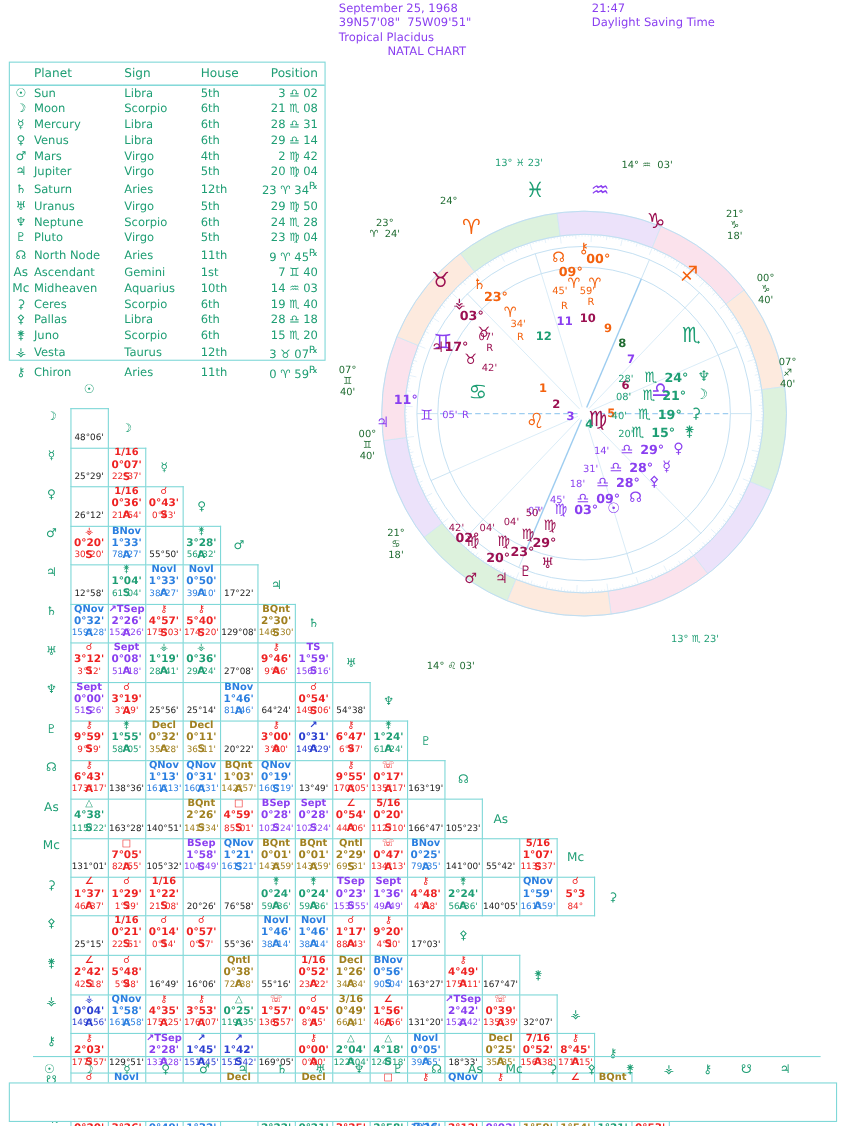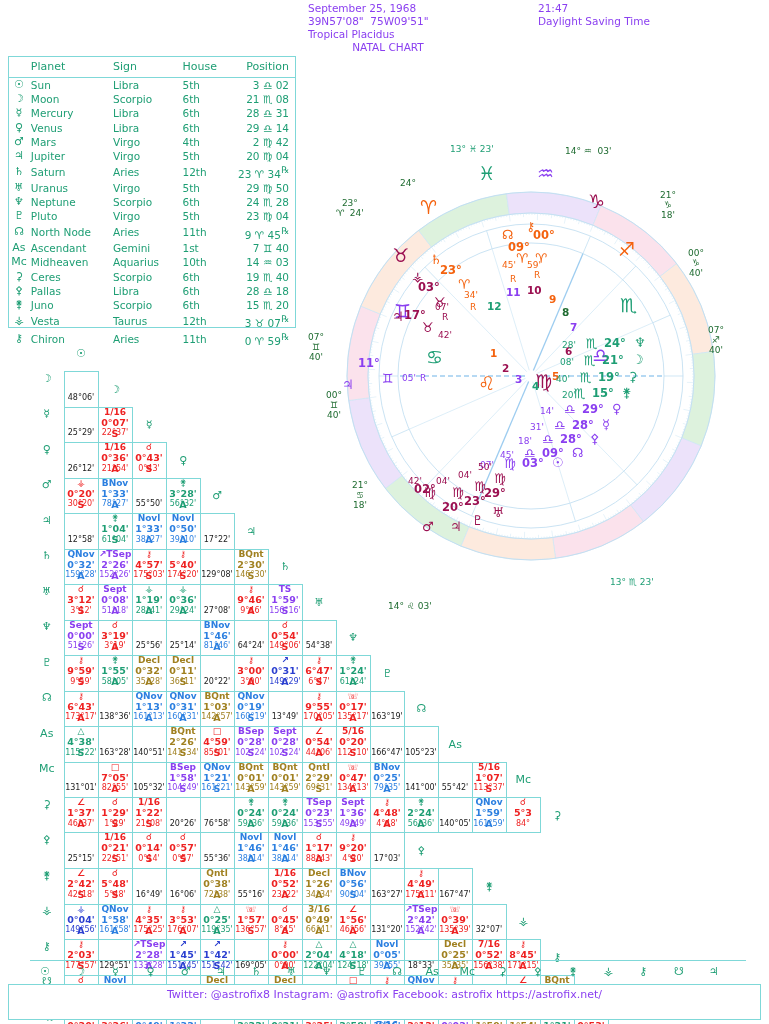--- a/index.html
+++ b/index.html
@@ -1632,14 +1632,13 @@
     <span style="left: 460.6px;">⚳</span>
     <span style="left: 495.8px;">⚴</span>
     <span style="left: 531px;">⚵</span>
     <span style="left: 566.2px;">⚶</span>
     <span style="left: 601.4px;">⚷</span>
     <span style="left: 636.6px;">☋</span>
     <span style="left: 671.8px;">♃</span>
   </div>
 
 <div id="footer">
-  <div>Twitter: @astrofix8   Instagram: @astrofix   Facebook: astrofix   https://astrofix.net/</div>
 </div>
 
 </body></html>

